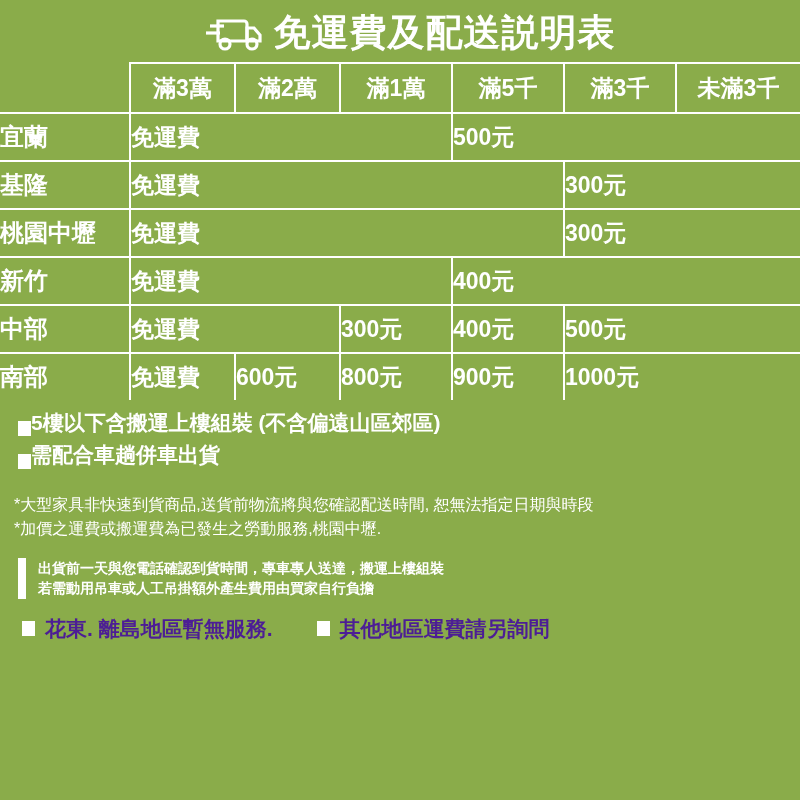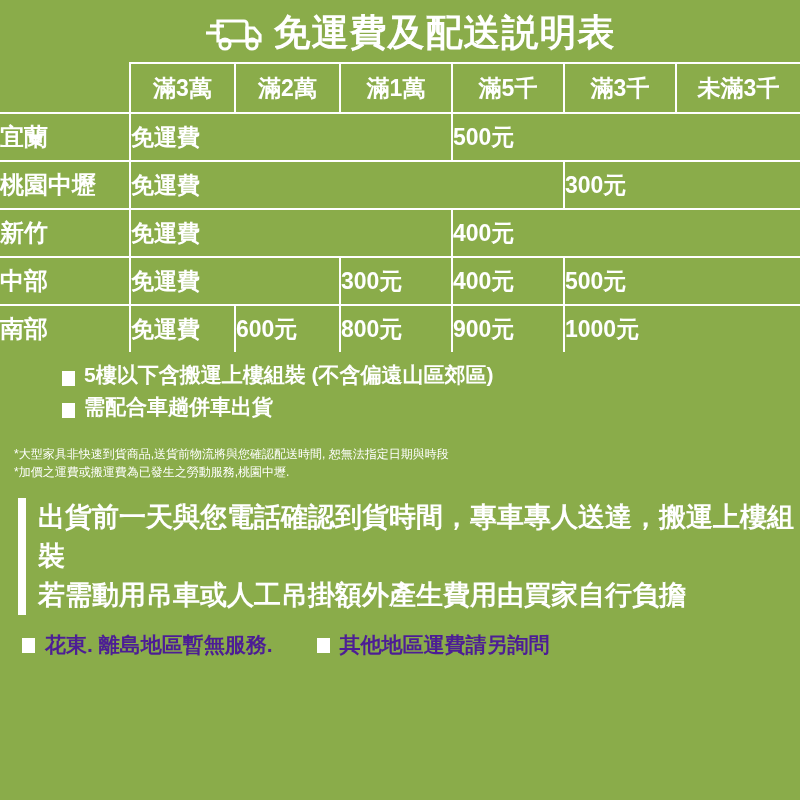--- a/index.html
+++ b/index.html
@@ -84,24 +84,22 @@
     border-bottom: none;
     margin-left: 12px;
   }
 
   
   .notes {
     padding: 10px 0 0 18px;
   }
   .note-line {
     display: flex;
-    align-items: center;
-    gap: 9px;
+    align-items: flex-end;
     margin-bottom: 6px;
-    margin-left: 44px;
   }
   .sq {
     display: inline-block;
     width: 13px;
     height: 15px;
     background: #ffffff;
     flex: 0 0 auto;
     margin-top: 6px;
   }
   .note-text {
@@ -109,40 +107,40 @@
     font-weight: bold;
     line-height: 1.25;
     color: #ffffff;
   }
 
   
   .fineprint {
     padding: 18px 0 0 14px;
   }
   .fineprint div {
-    font-size: 12px;
+    font-size: 16px;
     line-height: 1.55;
     color: #ffffff;
     font-weight: normal;
   }
 
   
   .highlight {
     display: flex;
     align-items: stretch;
     gap: 12px;
     padding: 16px 0 0 18px;
   }
   .vbar {
     width: 8px;
     background: #ffffff;
     flex: 0 0 auto;
   }
   .highlight-lines div {
-    font-size: 27px;
+    font-size: 14px;
     font-weight: bold;
     line-height: 1.45;
     color: #ffffff;
   }
 
   
   .footer-row {
     display: flex;
     align-items: center;
     gap: 10px;
@@ -203,20 +201,25 @@
         <th>未滿3千</th>
       </tr>
     </thead>
     <tbody>
       <tr>
         <td class="rowhead">宜蘭</td>
         <td colspan="3">免運費</td>
         <td colspan="3">500元</td>
       </tr>
       <tr>
+        <td class="rowhead">基隆</td>
+        <td colspan="4">免運費</td>
+        <td colspan="2">300元</td>
+      </tr>
+      <tr>
         <td class="rowhead">桃園中壢</td>
         <td colspan="4">免運費</td>
         <td colspan="2">300元</td>
       </tr>
       <tr>
         <td class="rowhead">新竹</td>
         <td colspan="3">免運費</td>
         <td colspan="3">400元</td>
       </tr>
       <tr>

